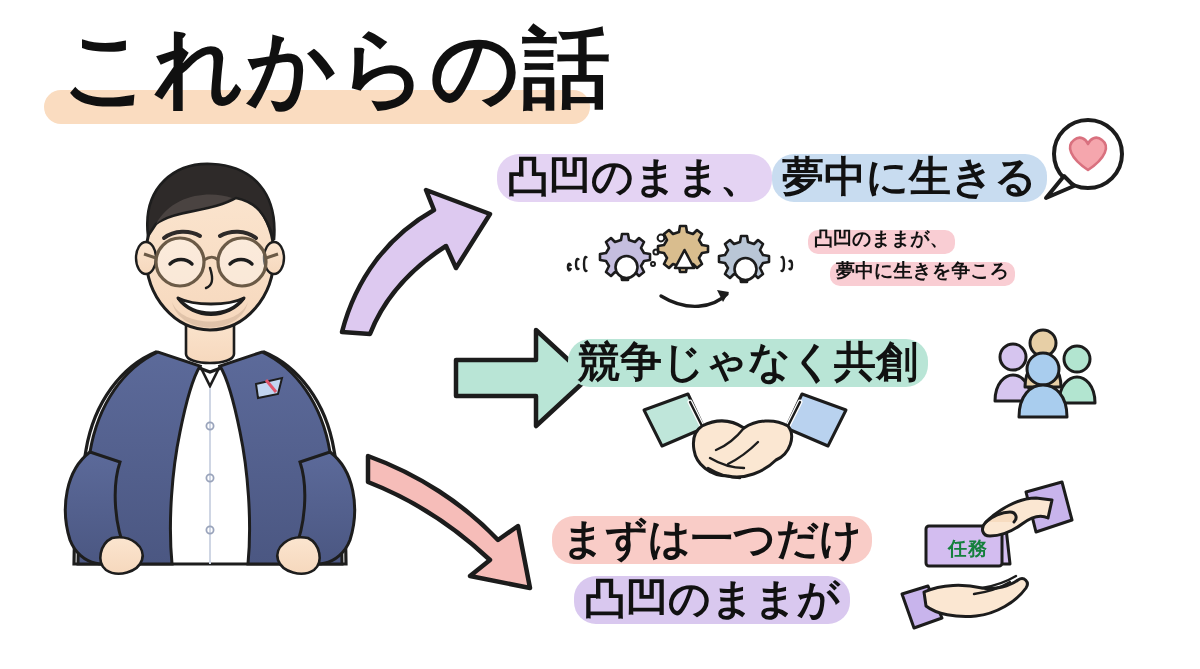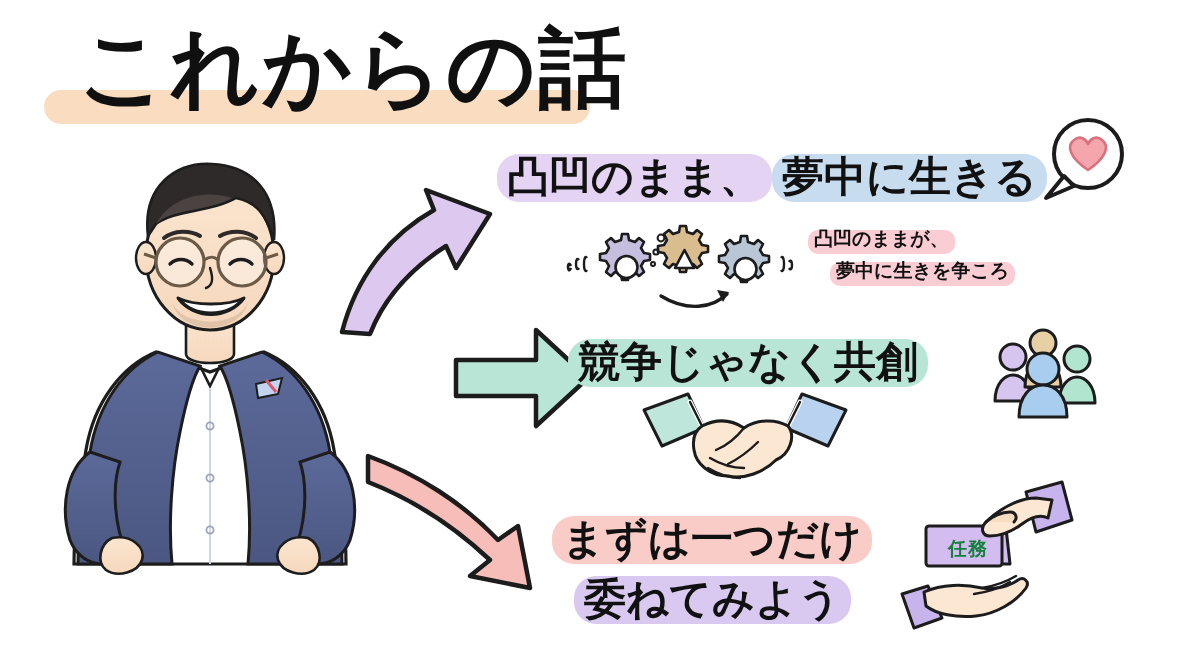--- a/index.html
+++ b/index.html
@@ -14,21 +14,21 @@
   #stage{position:relative;width:1200px;height:669px;}
 
   
   #title-block{position:absolute;left:62px;top:16px;width:560px;height:110px;}
   #title-highlight{
     position:absolute;left:-18px;top:74px;width:546px;height:34px;
     background:#fadcc0;border-radius:18px;
     filter:blur(0.6px);
   }
   #title-text{
-    position:absolute;left:16px;top:0;
+    position:absolute;left:0;top:0;
     font-size:88px;line-height:104px;
     color:#101010;font-weight:700;
     letter-spacing:2px;
     white-space:nowrap;
     font-family:"DejaVu Sans","Liberation Sans",sans-serif;
   }
 
   
   #person{position:absolute;left:60px;top:140px;width:300px;height:430px;}
 
@@ -272,21 +272,21 @@
   <div class="row" id="row3">
     <div>
       <span class="phrase" id="p3a">
         <span class="hl"></span>
         <span class="txt">まずは一つだけ</span>
       </span>
     </div>
     <div id="p3b-wrap">
       <span class="phrase" id="p3b">
         <span class="hl"></span>
-        <span class="txt">委ねてみよう</span>
+        <span class="txt">凸凹のままが</span>
       </span>
     </div>
   </div>
 
   <svg class="abs" style="left:898px;top:478px;" width="220" height="160" viewBox="0 0 220 160">
     <g stroke="#1c1c1c" stroke-width="3" stroke-linejoin="round" stroke-linecap="round">
 
       <path d="M128 14 L164 4 L174 42 L138 54 Z" fill="#c8b4ec"></path>
       <path d="M60 50 L108 50 L112 86 L62 86 Z" fill="#d3bdf0"></path>
       <rect x="28" y="48" width="76" height="40" rx="3" fill="#d3bdf0" stroke="#1c1c1c" stroke-width="3"></rect>

